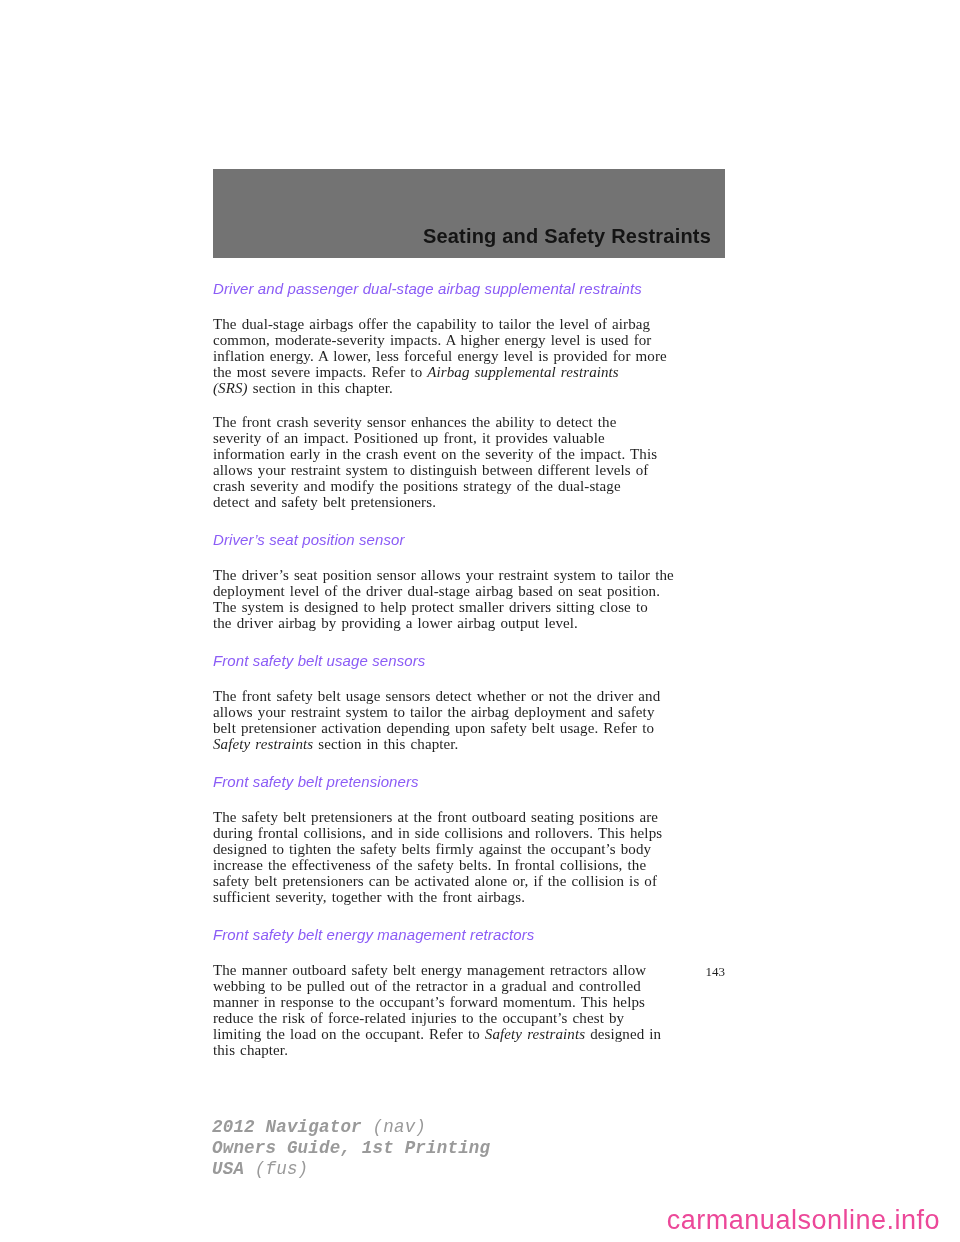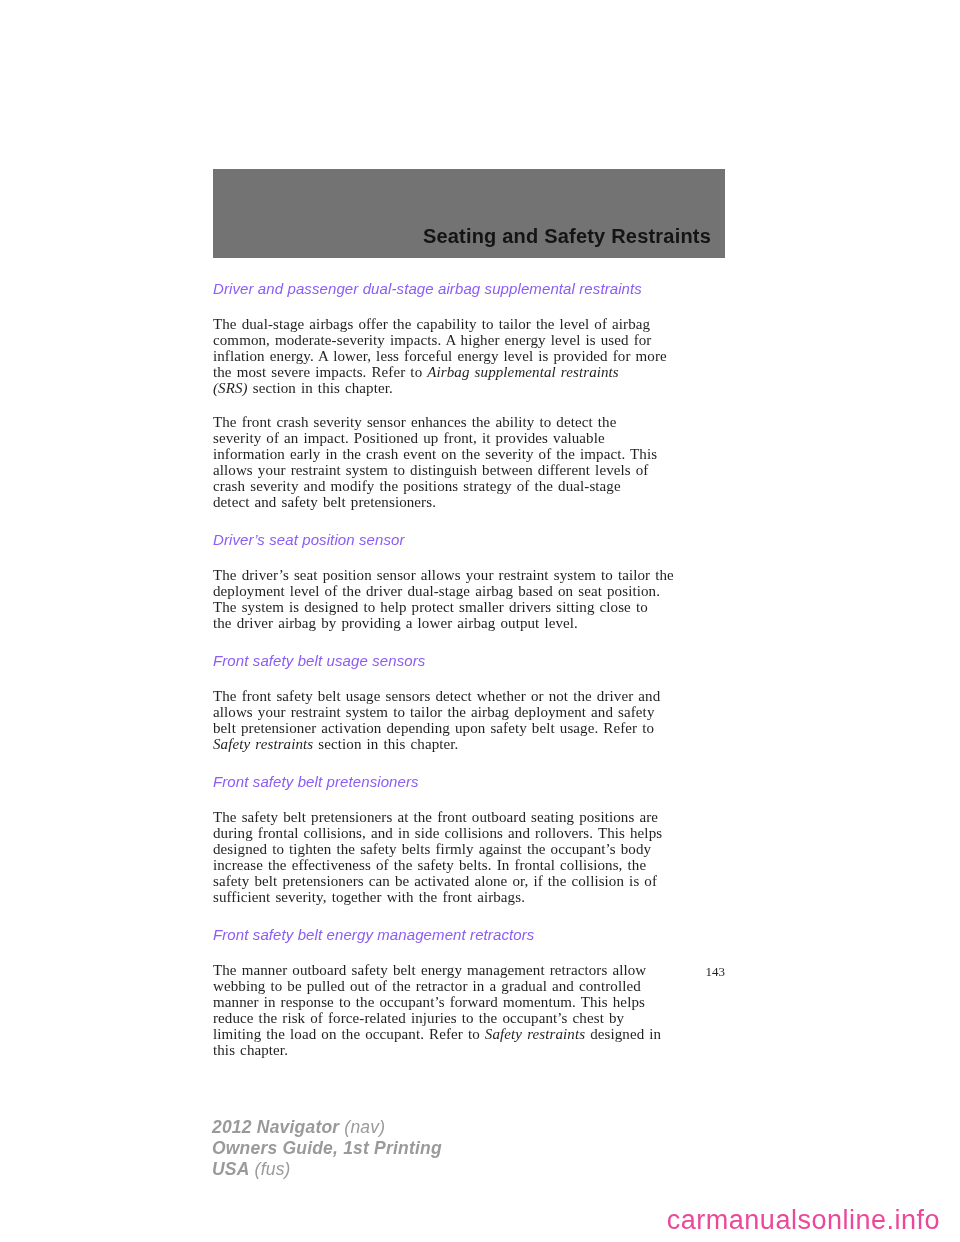--- a/index.html
+++ b/index.html
@@ -61,21 +61,21 @@
     left: 213px; top: 964px;
     width: 512px;
     text-align: right;
     font-size: 13px;
     color: #1f1f1f;
   }
 
   .footer {
     position: absolute;
     left: 212px; top: 1117px;
-    font-family: Liberation Sans, sans-serif;
+    font-family: Liberation Mono, monospace;
     font-style: italic;
     font-size: 17.5px;
     line-height: 21px;
     color: #9a9a9a;
     letter-spacing: 0.2px;
   }
   .footer .fb { font-weight: bold; }
 
   .watermark {
     position: absolute;

